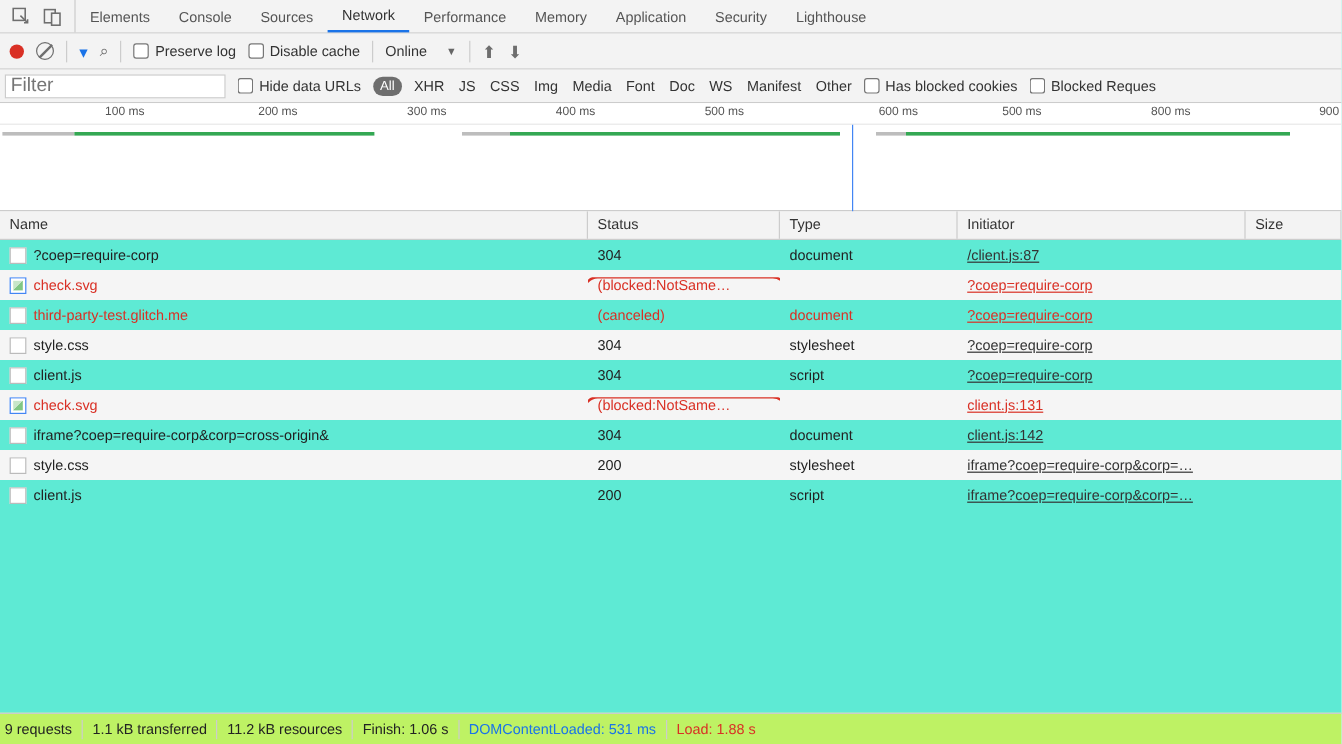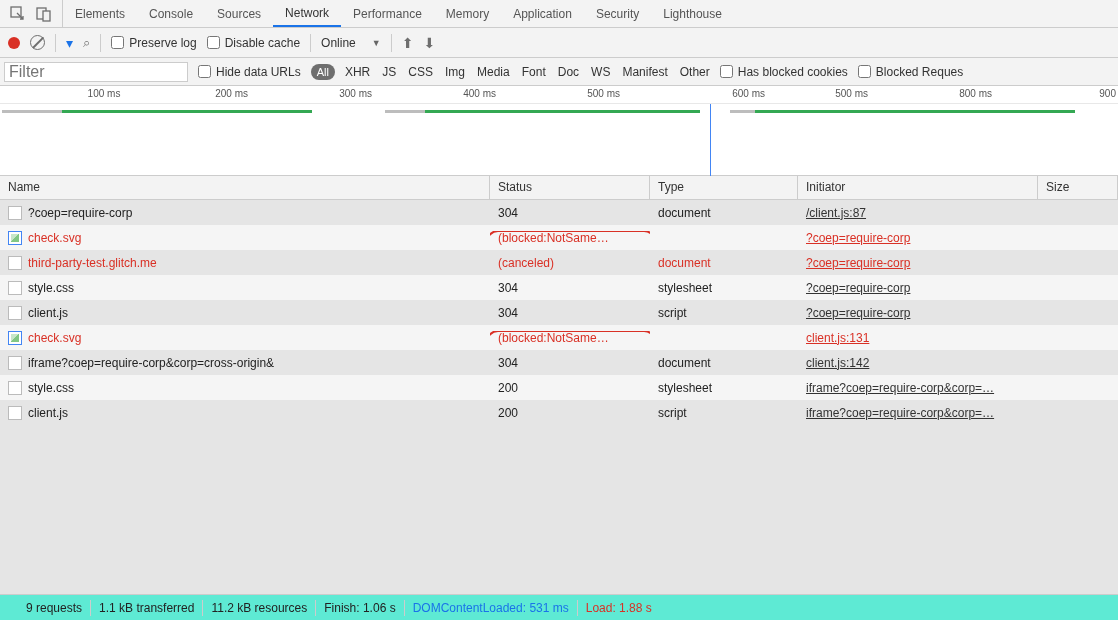--- a/index.html
+++ b/index.html
@@ -32,33 +32,33 @@
 .bar.grey{background:#bdbdbd}
 .bar.green{background:#34a853}
 .vline{position:absolute;top:0;bottom:0;width:1px;background:#4285f4}
 .table-head{display:flex;height:24px;border-bottom:1px solid #ccc;background:#f3f3f3}
 .th{padding:4px 8px;border-right:1px solid #ccc;color:#333;font-weight:400}
 .c-name{width:490px}
 .c-status{width:160px}
 .c-type{width:148px}
 .c-init{width:240px}
 .c-size{flex:1}
-.table-body{flex:1;overflow:auto;background:#e5e5e5}
+.table-body{flex:1;overflow:auto;background:#5eead4}
 .row{display:flex;height:25px;align-items:center}
 .row:nth-child(even){background:#f5f5f5}
 .td{padding:0 8px;white-space:nowrap;overflow:hidden;text-overflow:ellipsis}
 .fico{width:14px;height:14px;border:1px solid #bbb;margin-right:6px;display:inline-block;vertical-align:middle;background:#fff;position:relative;flex-shrink:0}
 .fico.img{border-color:#4285f4}
 .fico.img::after{content:'';position:absolute;inset:2px;background:linear-gradient(135deg,#c8e6c9 50%,#81c784 50%)}
 .name-cell{display:flex;align-items:center}
 .red{color:#d93025}
 .link{color:#333;text-decoration:underline;cursor:pointer}
 .red .link,.link.red{color:#d93025}
 .circle-hl{position:absolute;border:2.5px solid #d93025;border-radius:12px;height:24px;pointer-events:none}
-.statusbar{display:flex;align-items:center;height:26px;border-top:1px solid #ccc;background:#5eead4;padding:0 26px;gap:8px}
+.statusbar{display:flex;align-items:center;height:26px;border-top:1px solid #ccc;background:#bef264;padding:0 4px;gap:8px}
 .sb-sep{width:1px;height:16px;background:#ccc}
 .blue-t{color:#1a73e8}
 .red-t{color:#d93025}
 svg{display:block}
 </style>
 </head>
 <body>
 
 <div class="top-tabs">
   <div class="tb-icons">

